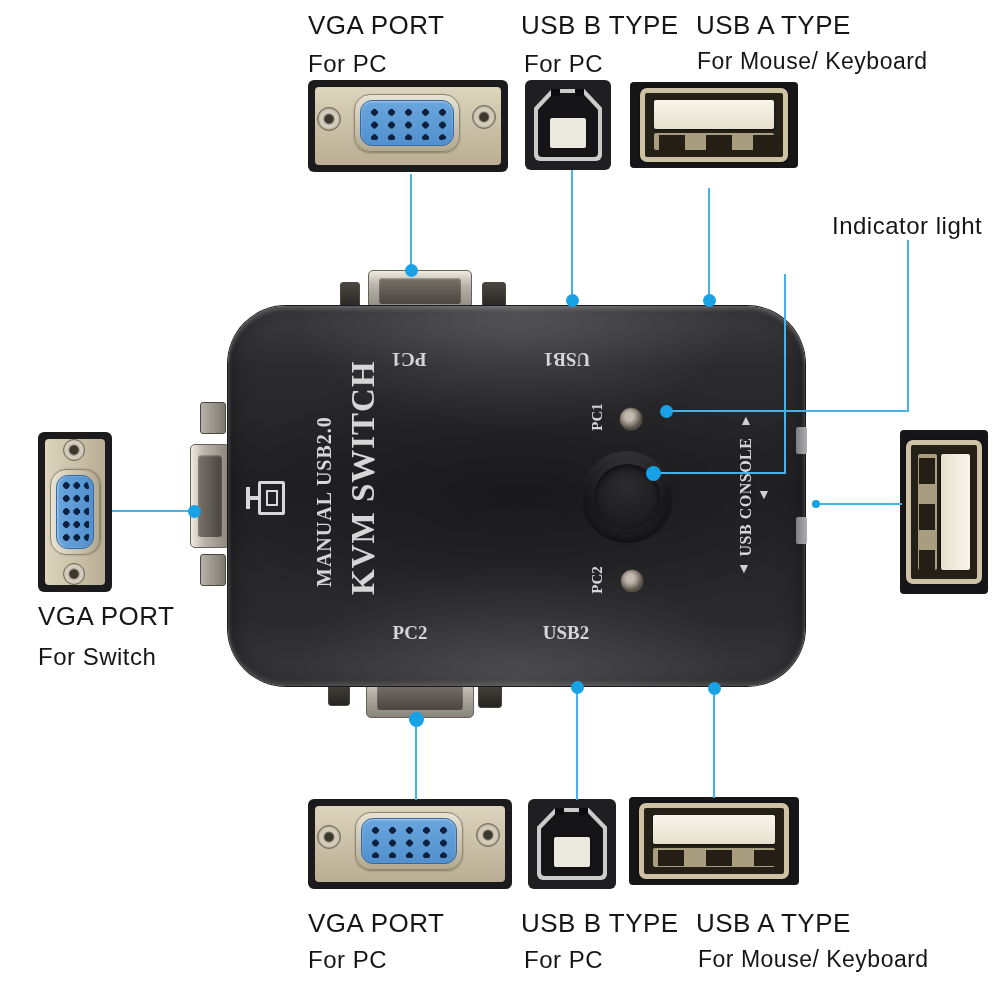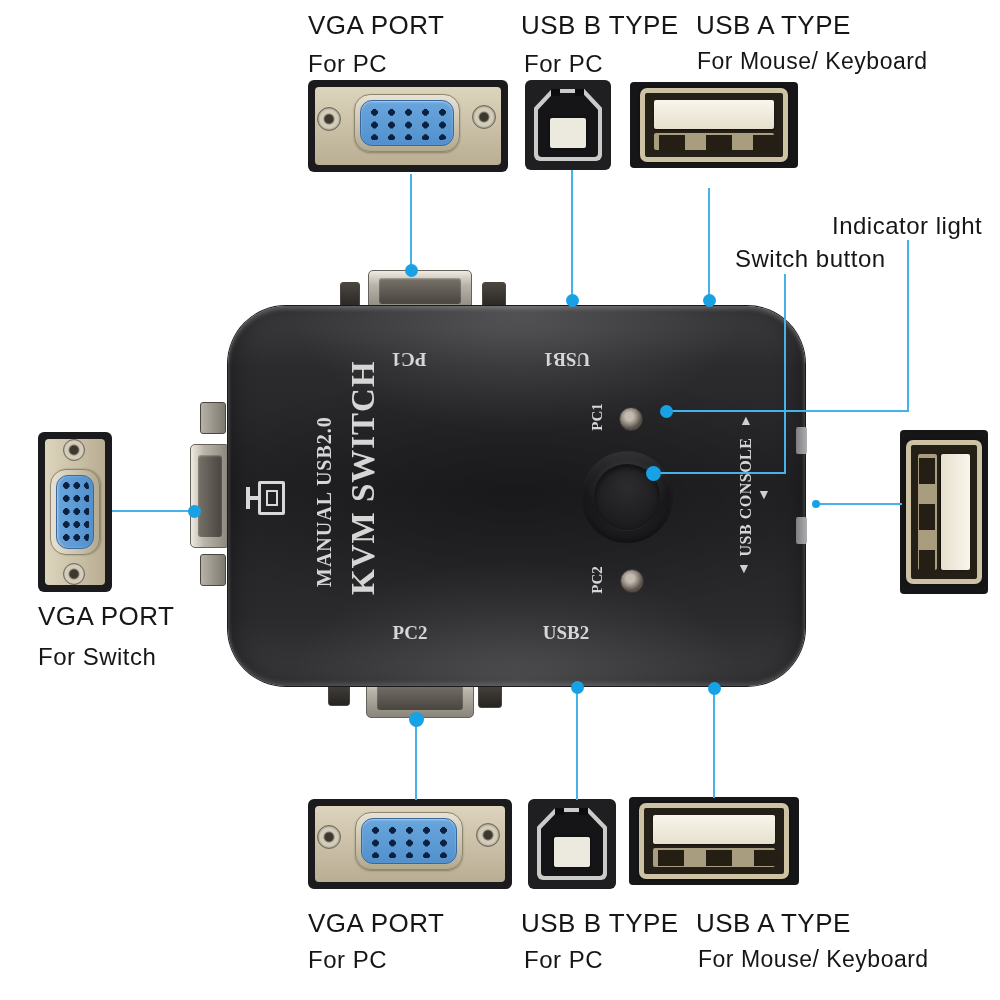--- a/index.html
+++ b/index.html
@@ -109,21 +109,20 @@
 <div class="scene">
 
   <div class="lbl" style="left:308px; top:10px;">VGA PORT</div>
   <div class="lbl sub" style="left:308px; top:50px;">For PC</div>
   <div class="lbl" style="left:521px; top:10px;">USB B TYPE</div>
   <div class="lbl sub" style="left:524px; top:50px;">For PC</div>
   <div class="lbl" style="left:696px; top:10px;">USB A TYPE</div>
   <div class="lbl sub" style="left:697px; top:48px; font-size:23px;">For Mouse/ Keyboard</div>
 
   <div class="lbl callout" style="left:832px; top:212px;">Indicator light</div>
-  <div class="lbl callout" style="left:735px; top:245px;">Switch button</div>
 
   <div class="lbl" style="left:38px; top:601px;">VGA PORT</div>
   <div class="lbl sub" style="left:38px; top:643px;">For Switch</div>
 
   <div class="lbl" style="left:308px; top:908px;">VGA PORT</div>
   <div class="lbl sub" style="left:308px; top:946px;">For PC</div>
   <div class="lbl" style="left:521px; top:908px;">USB B TYPE</div>
   <div class="lbl sub" style="left:524px; top:946px;">For PC</div>
   <div class="lbl" style="left:696px; top:908px;">USB A TYPE</div>
   <div class="lbl sub" style="left:698px; top:946px; font-size:23px;">For Mouse/ Keyboard</div>

